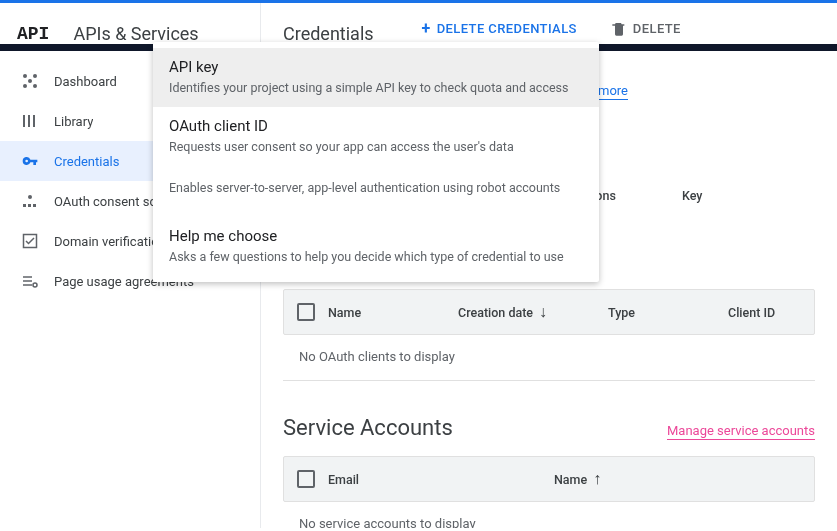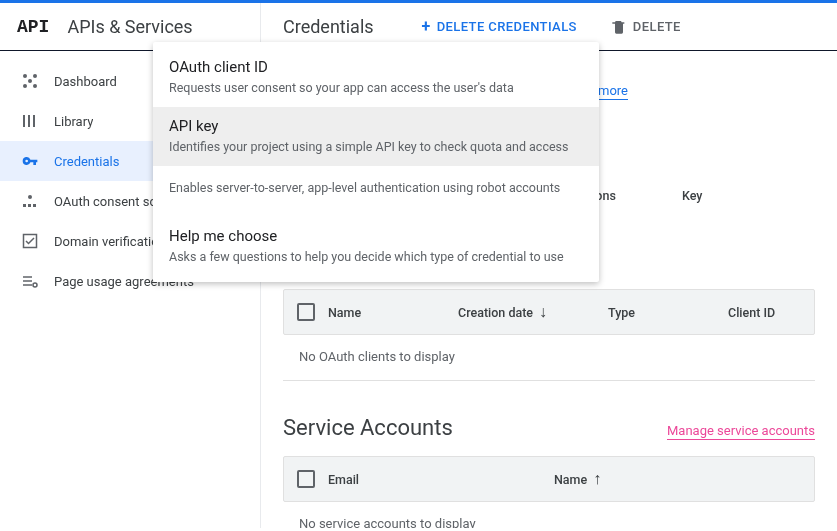--- a/index.html
+++ b/index.html
@@ -4,24 +4,24 @@
 <style>
   * { box-sizing: border-box; margin: 0; padding: 0; }
   html, body { width: 837px; height: 531px; overflow: hidden; font-family: Roboto, "Helvetica Neue", Arial, sans-serif; background: #fff; color: #202124; }
   body { border-top: 3px solid #1a73e8; }
 
   
   .layout { display: flex; height: calc(100% - 3px); }
   .left { width: 261px; border-right: 1px solid #e8eaed; display: flex; flex-direction: column; }
   .right { flex: 1; display: flex; flex-direction: column; position: relative; }
 
-  .hdr { height: 48px; display: flex; align-items: center; border-bottom: 1px solid #0f172a; }
+  .hdr { height: 48px; display: flex; align-items: flex-end; border-bottom: 7px solid #0f172a; }
   .left .hdr { padding-left: 17px; }
   .api-logo { font-family: "Courier New", monospace; font-weight: 700; font-size: 18px; letter-spacing: 0; }
-  .product-title { font-size: 18px; color: #3c4043; margin-left: 18px; font-weight: 400; }
+  .product-title { font-size: 18px; color: #3c4043; margin-left: 24px; font-weight: 400; }
 
   .right .hdr { padding-left: 22px; }
   .right .hdr .page-title { font-size: 18px; color: #3c4043; font-weight: 400; flex: 0 0 auto; }
   .hdr-actions { display: flex; align-items: center; margin-left: 40px; }
   .btn { display: inline-flex; align-items: center; font-size: 13px; font-weight: 500; letter-spacing: .4px; cursor: pointer; padding: 6px 8px; border-radius: 4px; }
   .btn.create { color: #1a73e8; }
   .btn.create .plus { font-size: 16px; font-weight: 700; margin-right: 6px; }
   .btn.delete { color: #5f6368; margin-left: 18px; }
   .btn.delete svg { margin-right: 6px; }
 
@@ -176,27 +176,27 @@
           <span>DELETE</span>
         </div>
       </div>
     </div>
 
     <div class="learn-more">
       <a>more</a>
     </div>
 
     <div class="menu">
+      <div class="menu-item sel">
+        <div class="mi-title">API key</div>
+        <div class="mi-desc">Identifies your project using a simple API key to check quota and access</div>
+      </div>
       <div class="menu-item">
         <div class="mi-title">OAuth client ID</div>
         <div class="mi-desc">Requests user consent so your app can access the user's data</div>
-      </div>
-      <div class="menu-item sel">
-        <div class="mi-title">API key</div>
-        <div class="mi-desc">Identifies your project using a simple API key to check quota and access</div>
       </div>
       <div class="menu-item">
         <div class="mi-desc">Enables server-to-server, app-level authentication using robot accounts</div>
       </div>
       <div class="menu-divider"></div>
       <div class="menu-item">
         <div class="mi-title">Help me choose</div>
         <div class="mi-desc">Asks a few questions to help you decide which type of credential to use</div>
       </div>
     </div>

